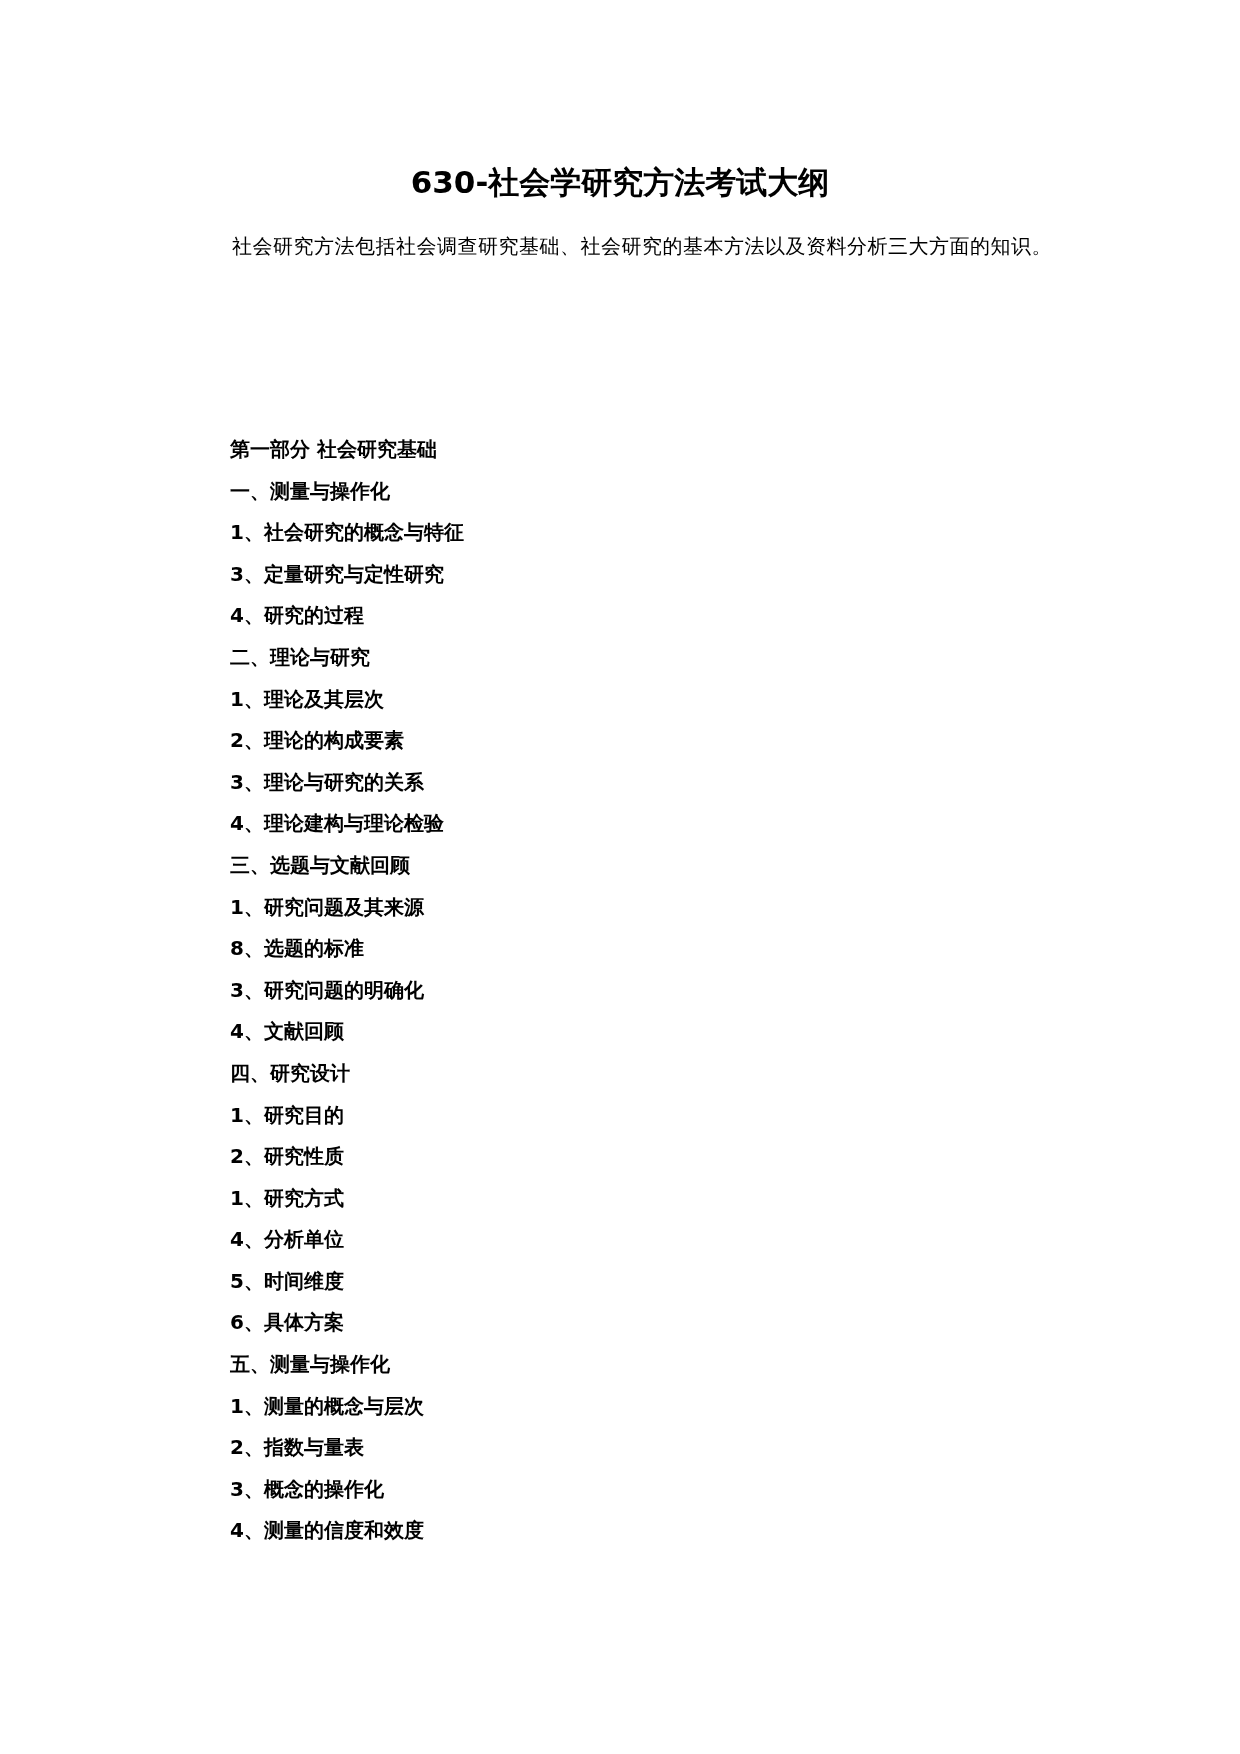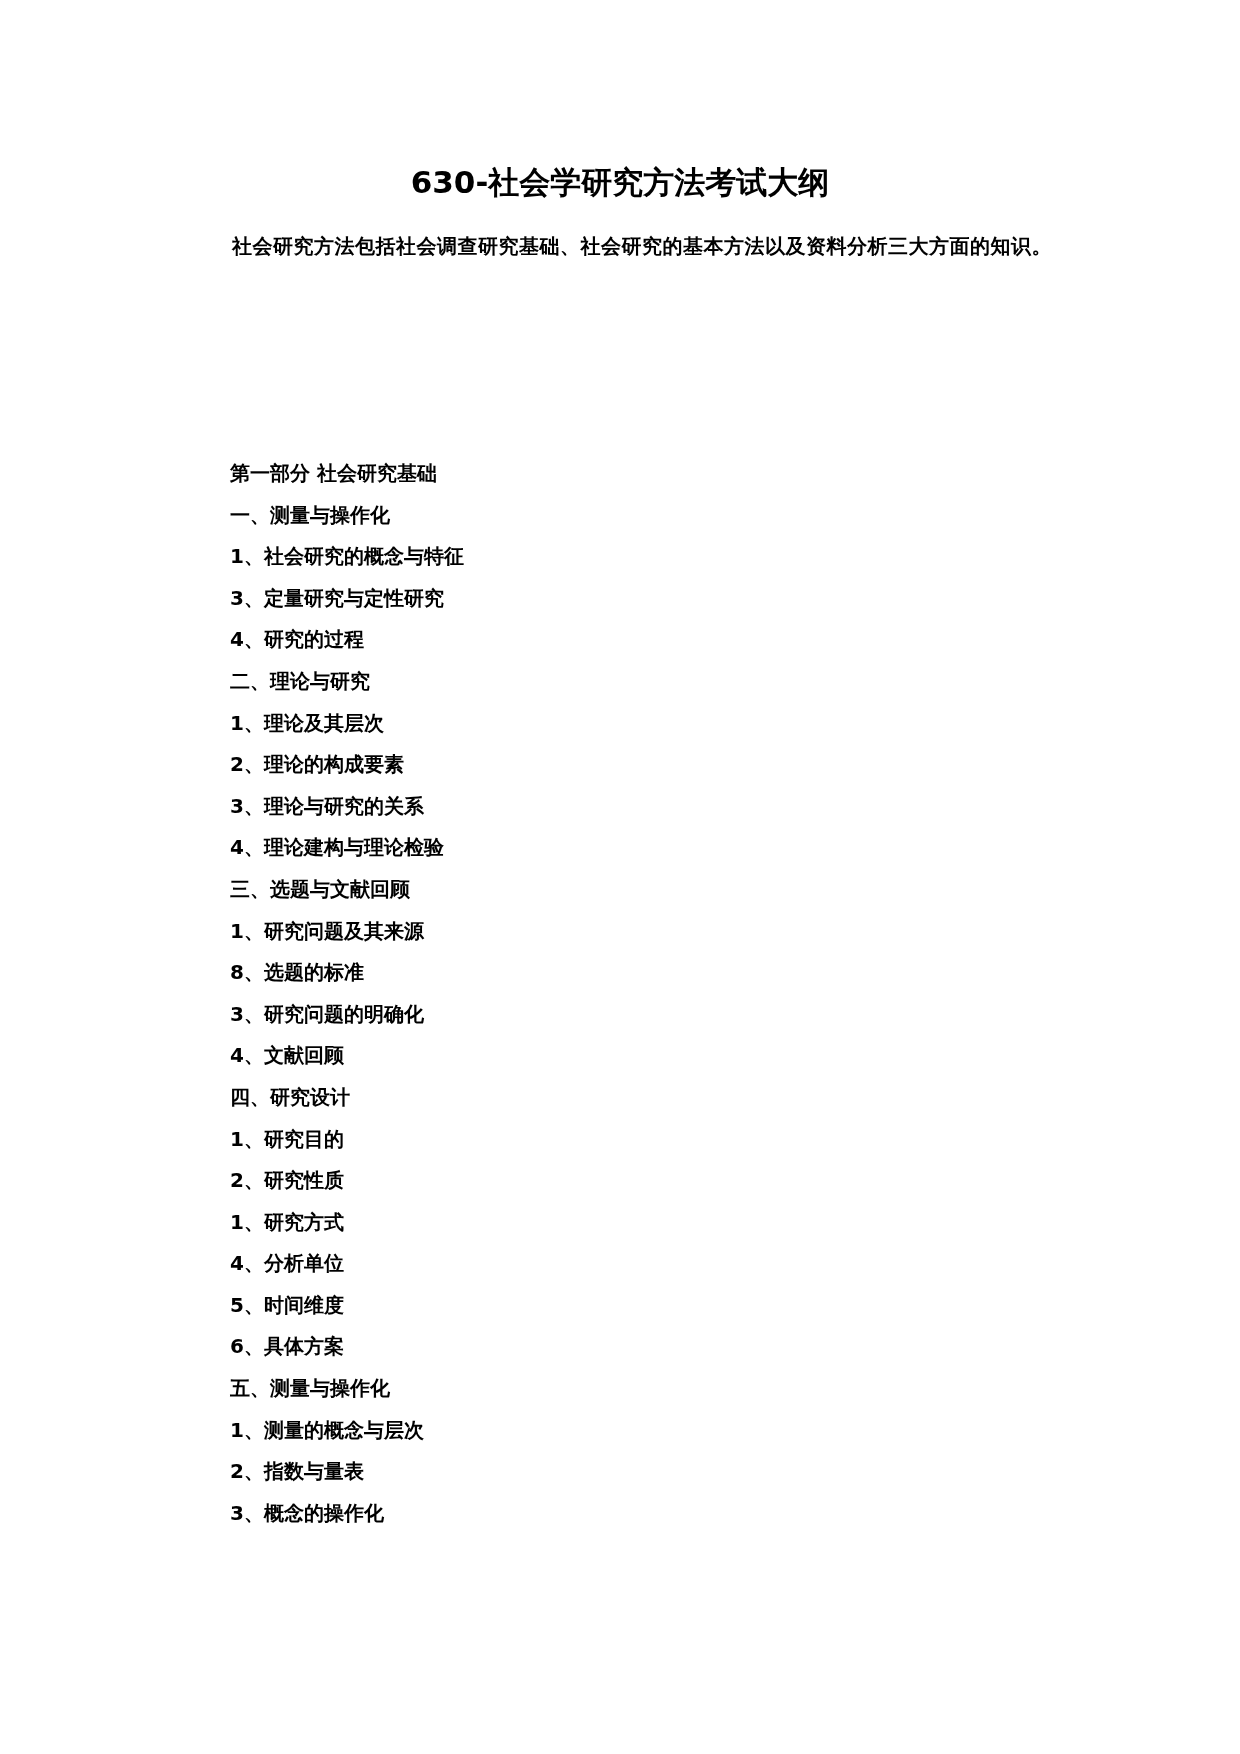--- a/index.html
+++ b/index.html
@@ -10,23 +10,23 @@
   .page { position: absolute; left: 0; top: 0; width: 1240px; height: 1754px; }
   .title {
     position: absolute; left: 0; width: 1240px; top: 162px;
     text-align: center; font-size: 31px; font-weight: bold; letter-spacing: 0px;
   }
   .para {
     position: absolute; left: 188px; width: 866px;
     font-size: 20px; line-height: 42px; text-indent: 44px;
     letter-spacing: 0.5px;
   }
-  .p1 { top: 225px; font-weight: bold; }
+  .p1 { top: 225px; }
   .p2 { top: 308px; }
-  .outline { position: absolute; left: 230px; top: 429px; margin-top: 24px; }
+  .outline { position: absolute; left: 230px; top: 429px; }
   .row { height: 41.6px; line-height: 41.6px; font-size: 20px; white-space: nowrap; font-weight: bold; }
   .row.part, .row.section { font-weight: bold; }
 </style>
 </head>
 <body>
 
 <div class="page">
   <div class="title">630-社会学研究方法考试大纲</div>
   <div class="para p1">社会研究方法包括社会调查研究基础、社会研究的基本方法以及资料分析三大方面的知识。</div>
 
@@ -50,14 +50,15 @@
     <div class="row item">1、研究目的</div>
     <div class="row item">2、研究性质</div>
     <div class="row item">1、研究方式</div>
     <div class="row item">4、分析单位</div>
     <div class="row item">5、时间维度</div>
     <div class="row item">6、具体方案</div>
     <div class="row section">五、测量与操作化</div>
     <div class="row item">1、测量的概念与层次</div>
     <div class="row item">2、指数与量表</div>
     <div class="row item">3、概念的操作化</div>
+    <div class="row item">4、测量的信度和效度</div>
   </div>
 </div>
 
 </body></html>

